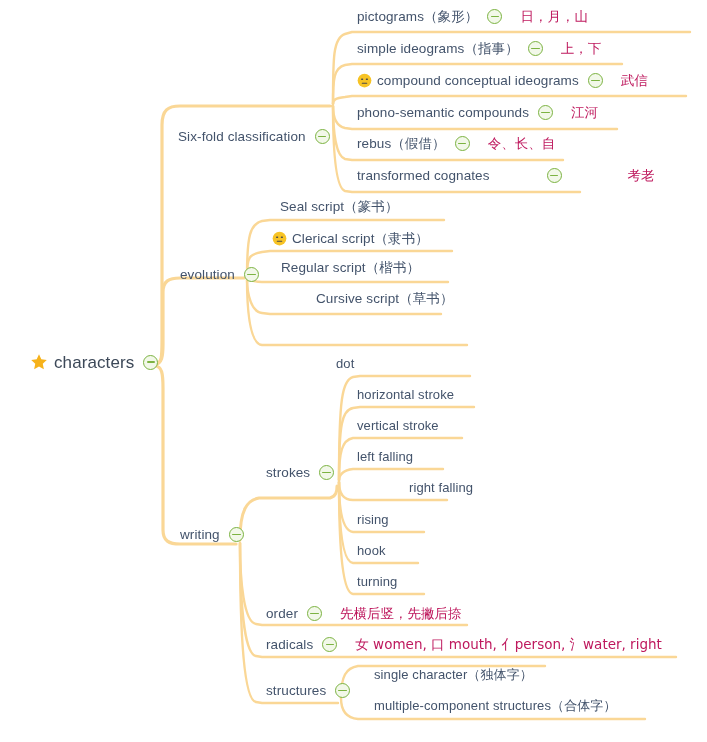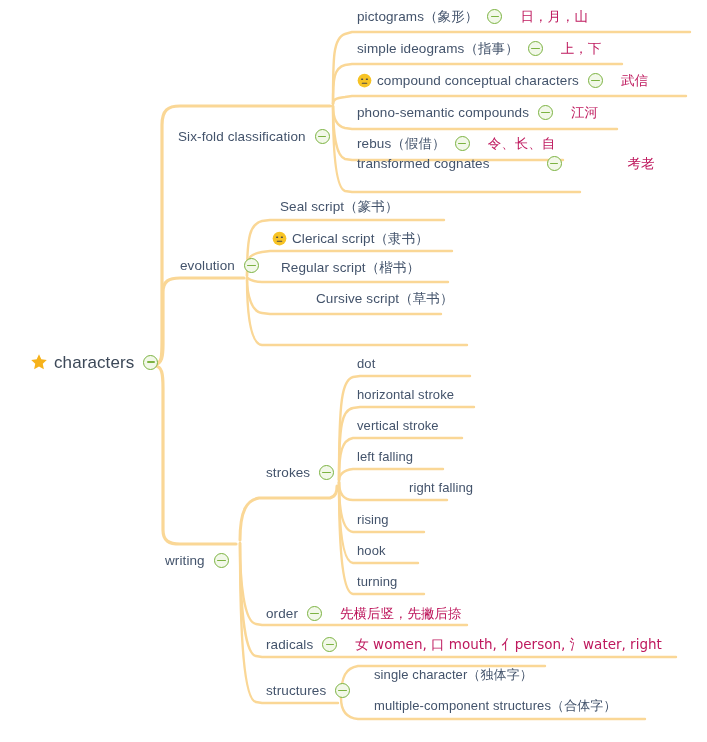--- a/index.html
+++ b/index.html
@@ -191,44 +191,44 @@
     <span class="extra cjk">上，下</span>
   </div>
 
   <div class="node lvl2" style="left:357px; top:73px;">
     <svg class="emoji-icon" viewBox="0 0 24 24">
       <circle cx="12" cy="12" r="11" fill="#f7c325"></circle>
       <rect x="6.4" y="8.6" width="3.6" height="2.6" rx="1.2" fill="#4a4a4a"></rect>
       <rect x="14" y="8.6" width="3.6" height="2.6" rx="1.2" fill="#4a4a4a"></rect>
       <rect x="7.6" y="15.6" width="8.8" height="1.7" rx="0.85" fill="#4a4a4a"></rect>
     </svg>
-    <span class="label">compound conceptual characters</span>
+    <span class="label">compound conceptual ideograms</span>
     <span class="toggle"></span>
     <span class="extra cjk">武信</span>
   </div>
 
   <div class="node lvl2" style="left:357px; top:105px;">
     <span class="label">phono-semantic compounds</span>
     <span class="toggle"></span>
     <span class="extra cjk">江河</span>
   </div>
 
   <div class="node lvl2" style="left:357px; top:136px;">
     <span class="label">rebus（假借）</span>
     <span class="toggle"></span>
     <span class="extra cjk">令、长、自</span>
   </div>
 
-  <div class="node lvl2" style="left:357px; top:156px;gap:48px;">
+  <div class="node lvl2" style="left:357px; top:168px;gap:48px;">
     <span class="label">transformed cognates</span>
     <span class="toggle"></span>
     <span class="extra cjk">考老</span>
   </div>
 
-  <div class="node lvl1" style="left:180px; top:258px;align-items:center;">
+  <div class="node lvl1" style="left:180px; top:267px;align-items:center;">
     <span class="label">evolution</span>
     <span class="toggle"></span>
   </div>
 
   <div class="node lvl2" style="left:280px; top:200px;">
     <span class="label">Seal script（篆书）</span>
   </div>
 
   <div class="node lvl2" style="left:272px; top:231px;">
     <svg class="emoji-icon" viewBox="0 0 24 24">
@@ -242,31 +242,31 @@
 
   <div class="node lvl2" style="left:281px; top:261px;">
     <span class="label">Regular script（楷书）</span>
   </div>
 
   <div class="node lvl2" style="left:281px; top:292px;margin-left:35px;">
     <span class="label">Cursive script（草书）</span>
   </div>
 
 
-  <div class="node lvl1" style="left:165px; top:527px;margin-top:26px;">
+  <div class="node lvl1" style="left:180px; top:527px;">
     <span class="label">writing</span>
     <span class="toggle"></span>
   </div>
 
   <div class="node lvl2" style="left:266px; top:465px;">
     <span class="label">strokes</span>
     <span class="toggle"></span>
   </div>
 
-  <div class="node lvl3" style="left:357px; top:357px;">
+  <div class="node lvl3" style="left:336px; top:357px;">
     <span class="label">dot</span>
   </div>
   <div class="node lvl3" style="left:357px; top:388px;">
     <span class="label">horizontal stroke</span>
   </div>
   <div class="node lvl3" style="left:357px; top:419px;">
     <span class="label">vertical stroke</span>
   </div>
   <div class="node lvl3" style="left:357px; top:450px;">
     <span class="label">left falling</span>

